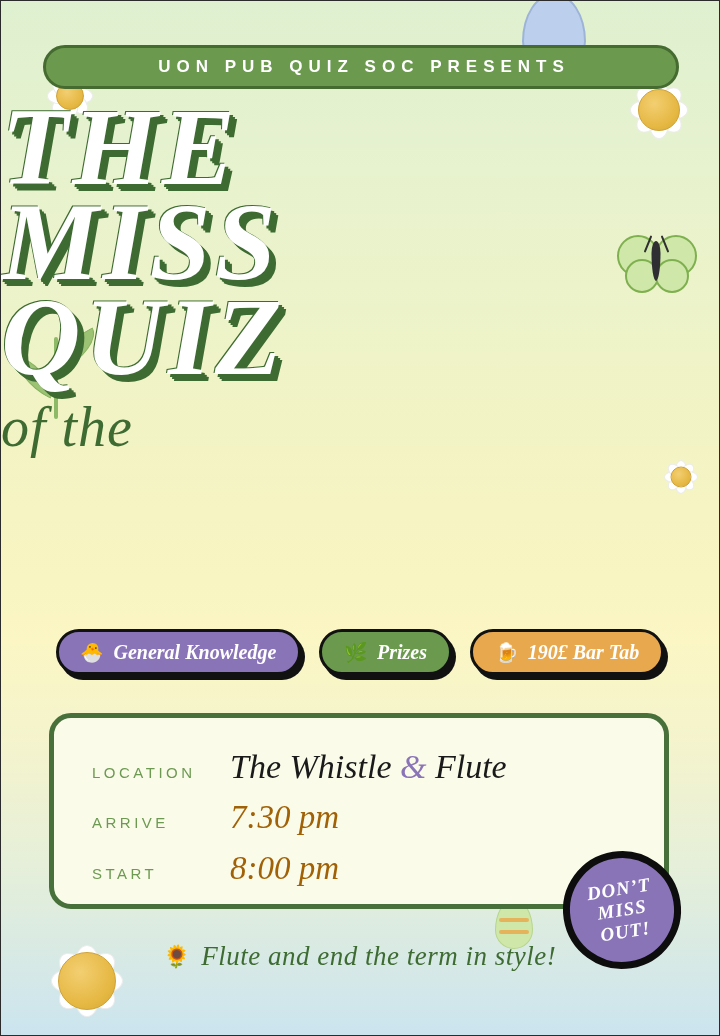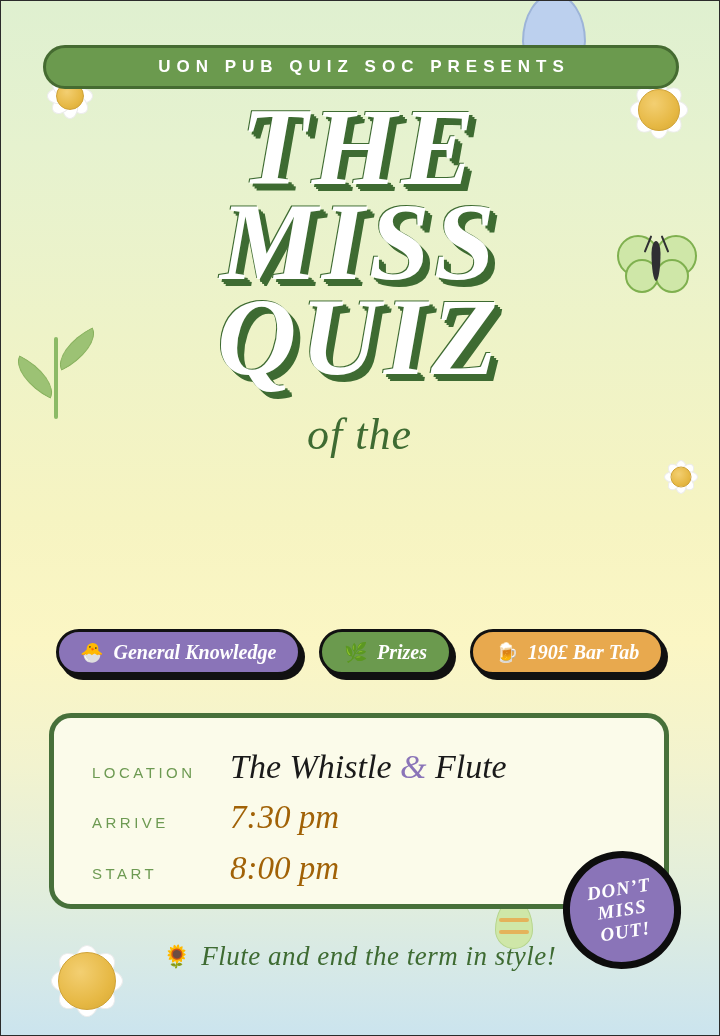--- a/index.html
+++ b/index.html
@@ -144,21 +144,20 @@
     font-weight: 700;
     letter-spacing: 6px;
     color: #ffffff;
     padding-left: 6px;
   }
 
   
   .title-block {
     position: absolute;
     left: 0; right: 1px; top: 96px;
-    text-align: center;
     z-index: 5;
   }
   .tline {
     font-family: "Liberation Serif", serif;
     font-style: italic;
     font-weight: 700;
     color: #ffffff;
     line-height: .92;
     letter-spacing: 4px;
     text-shadow:
@@ -167,23 +166,23 @@
        7px 7px 0 #3e6b32,
       -1px -1px 0 #3e6b32;
   }
   .tline-1 { font-size: 110px; }
   .tline-2 { font-size: 110px; margin-top: -6px; }
   .tline-3 { font-size: 110px; margin-top: -6px; }
 
   .ofthe {
     font-family: "Liberation Serif", serif;
     font-style: italic;
-    font-size: 44px;
+    font-size: 56px;
     color: #3e6b32;
-    margin-top: 20px;
+    margin-top: 6px;
     letter-spacing: 1px;
   }
   .term {
     font-family: "Liberation Serif", serif;
     font-style: italic;
     font-weight: 700;
     font-size: 96px;
     color: #8a74b8;
     letter-spacing: 6px;
     margin-top: -2px;

